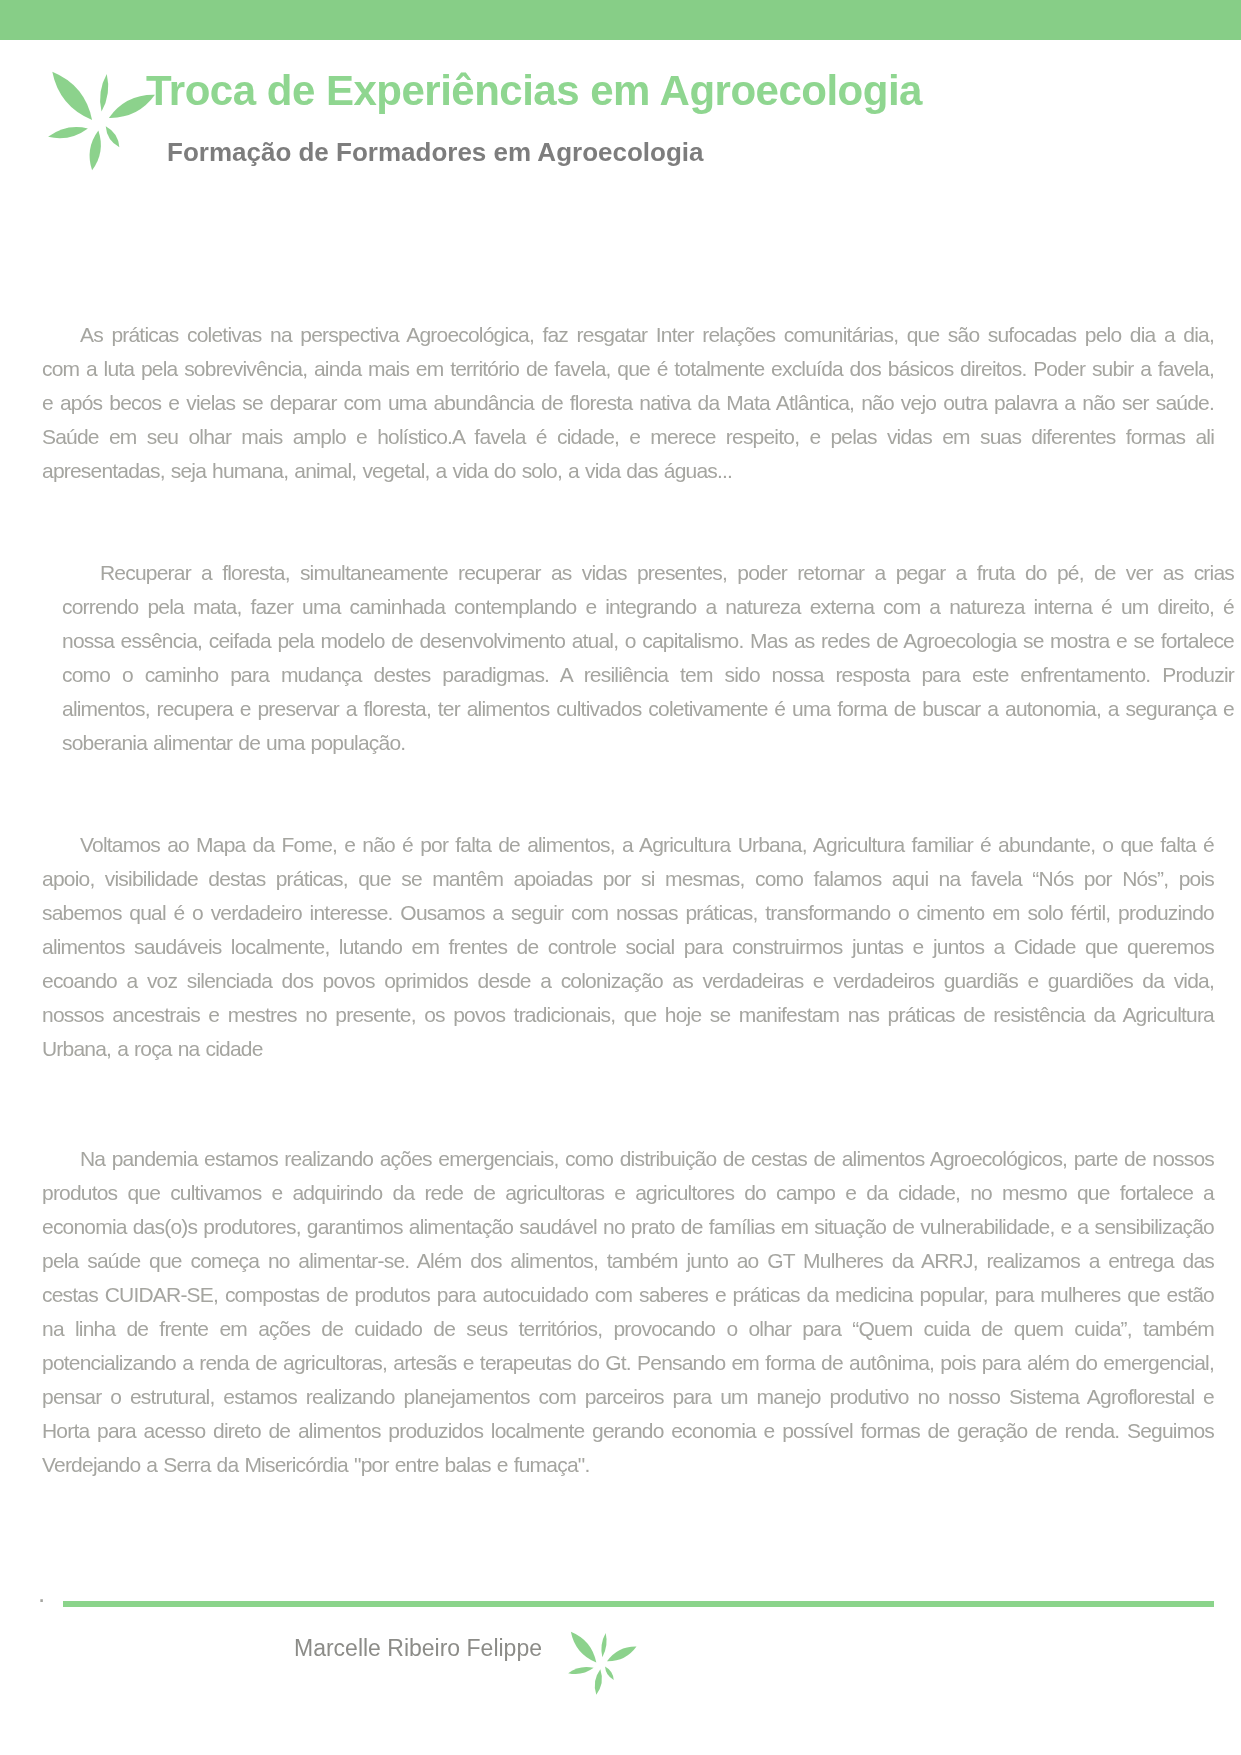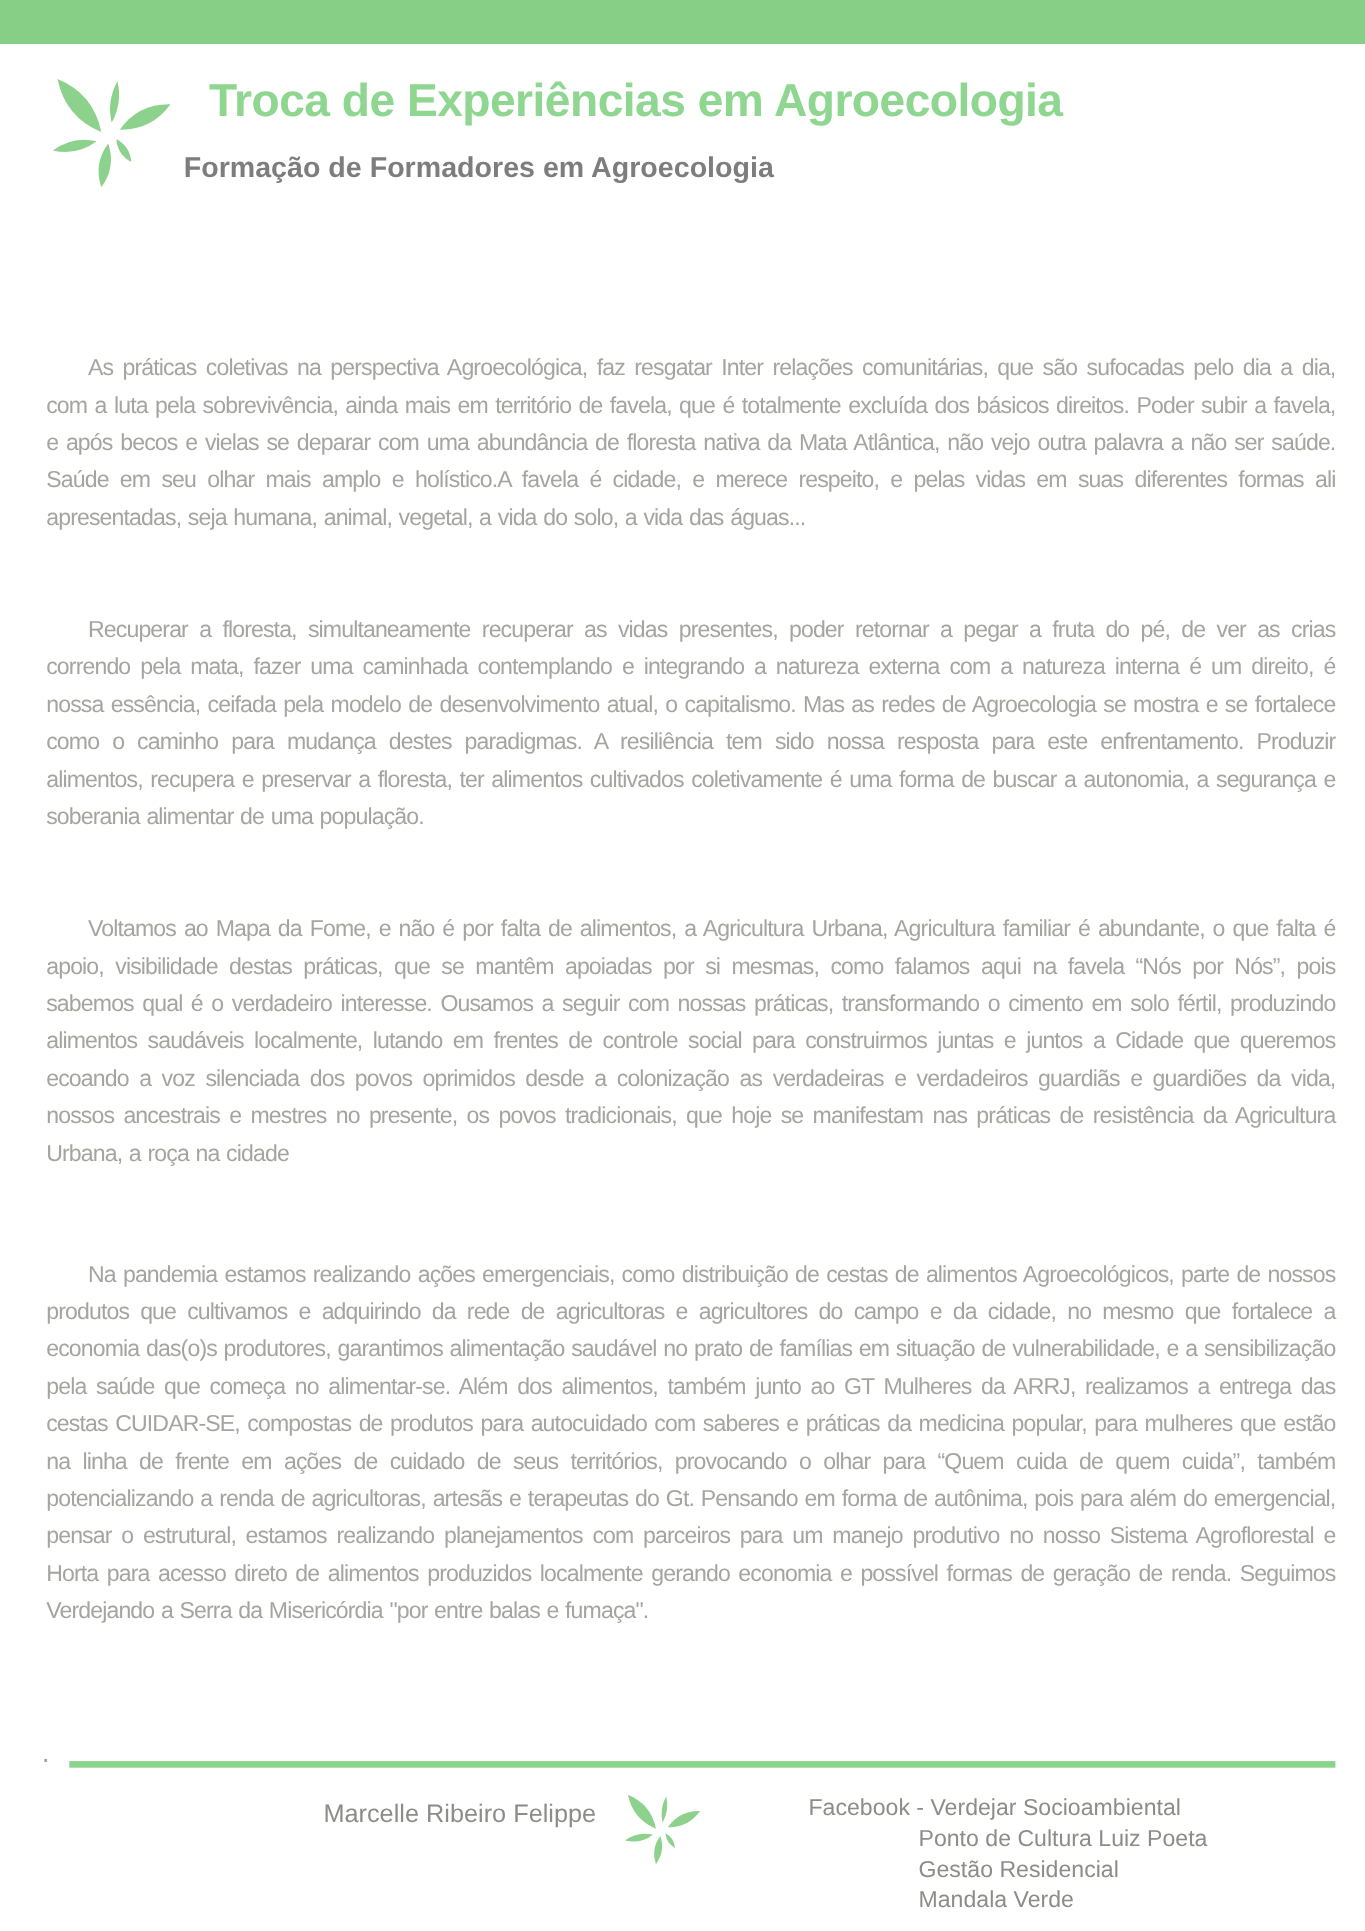--- a/index.html
+++ b/index.html
@@ -16,21 +16,20 @@
   }
   .logo{position:absolute;left:46px;top:66px;width:110px;height:108px;}
   .logo svg,.footer-leaf svg{display:block;width:100%;height:100%;}
   .page-title{
     position:absolute;left:146px;top:66px;width:1000px;
     font-family:"Liberation Sans", sans-serif;
     font-weight:bold;font-size:42px;line-height:50px;
     letter-spacing:-0.5px;
     color:var(--green_title,#8fd690);
     white-space:nowrap;
-    margin-left:44px;
   }
   .page-subtitle{
     position:absolute;left:167px;top:136px;width:900px;
     font-weight:bold;font-size:26px;line-height:32px;
     color:var(--subtitle_gray,#7d7d7d);
     white-space:nowrap;
   }
   .section-heading{
     position:absolute;left:43px;top:239px;width:800px;
     font-weight:bold;font-size:26px;line-height:32px;letter-spacing:-0.5px;
@@ -38,21 +37,21 @@
   }
   .para{
     position:absolute;left:42px;width:1172px;
     margin:0;
     font-size:21px;line-height:34px;letter-spacing:-0.8px;
     color:var(--body_gray,#a5a5a0);
     text-align:justify;text-indent:38px;
     word-spacing:1px;
   }
   .p1{top:318px;}
-  .p2{top:556px;}
+  .p2{top:556px;margin-left:20px;}
   .p3{top:828px;}
   .p4{top:1142px;}
   .trailing-dot{
     position:absolute;left:38px;top:1578px;
     font-size:26px;color:var(--body_gray,#a5a5a0);
   }
   .divider{
     position:absolute;left:63px;top:1601px;width:1151px;height:6px;
     background:var(--green_rule,#8bd48b);
   }
@@ -111,20 +110,14 @@
     <svg viewBox="0 0 105 100" xmlns="http://www.w3.org/2000/svg">
       <path class="leaf-fill" d="M44,50 Q37.3,16.8 6,4 Q12.7,37.2 44,50 Z"></path>
       <path class="leaf-fill" d="M53,42 Q62.4,25 58,6 Q48.6,23 53,42 Z"></path>
       <path class="leaf-fill" d="M60,48 Q87.8,48.6 104,26 Q76.2,25.4 60,48 Z"></path>
       <path class="leaf-fill" d="M40,58 Q19.1,53.2 2,66 Q22.9,70.8 40,58 Z"></path>
       <path class="leaf-fill" d="M57,56 Q58,69.5 70,76 Q69,62.5 57,56 Z"></path>
       <path class="leaf-fill" d="M50,60 Q37.1,77.4 44,98 Q56.9,80.6 50,60 Z"></path>
     </svg>
   </div>
 
-  <div class="footer-right">
-    <div>Facebook - Verdejar Socioambiental</div>
-    <div class="indented">Ponto de Cultura Luiz Poeta</div>
-    <div class="indented">Gestão Residencial</div>
-    <div class="indented">Mandala Verde</div>
-  </div>
 
 </div>
 
 </body></html>

